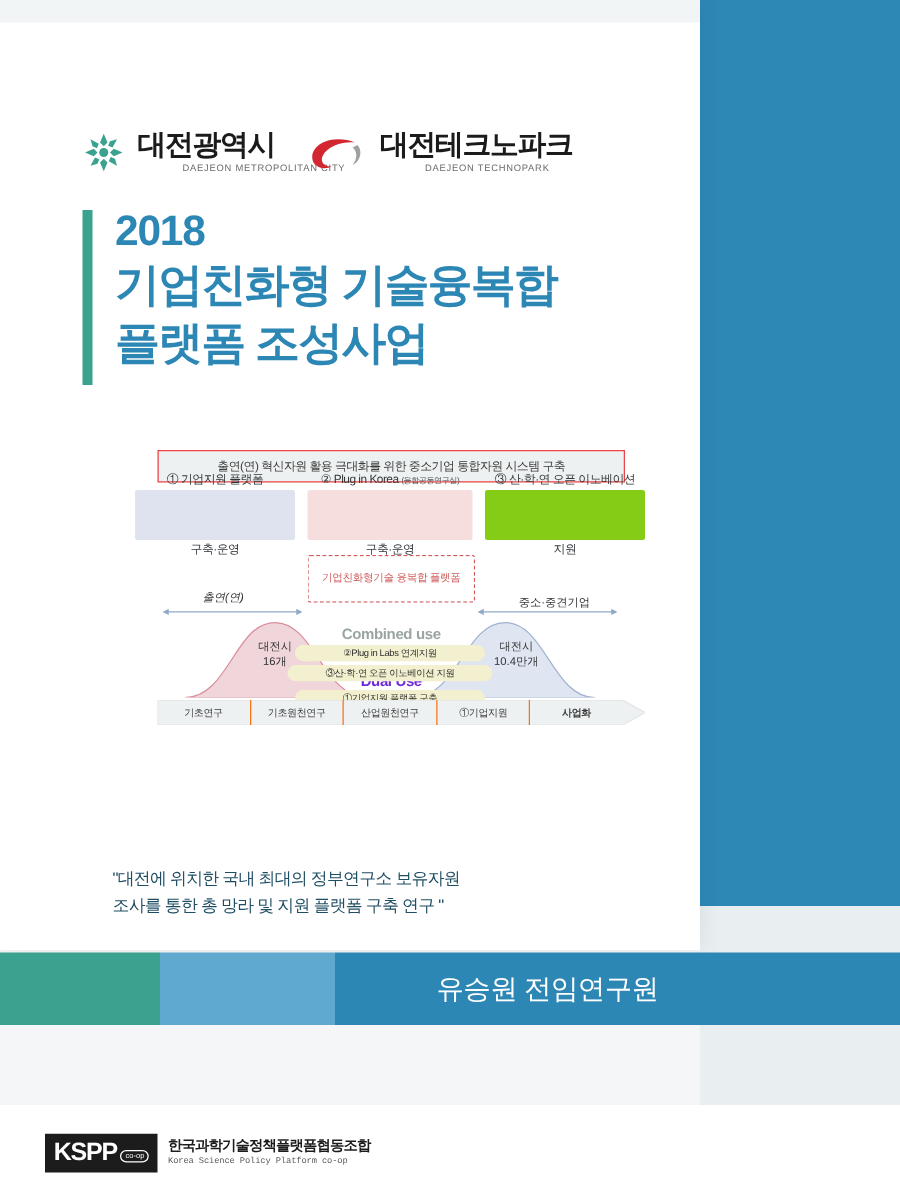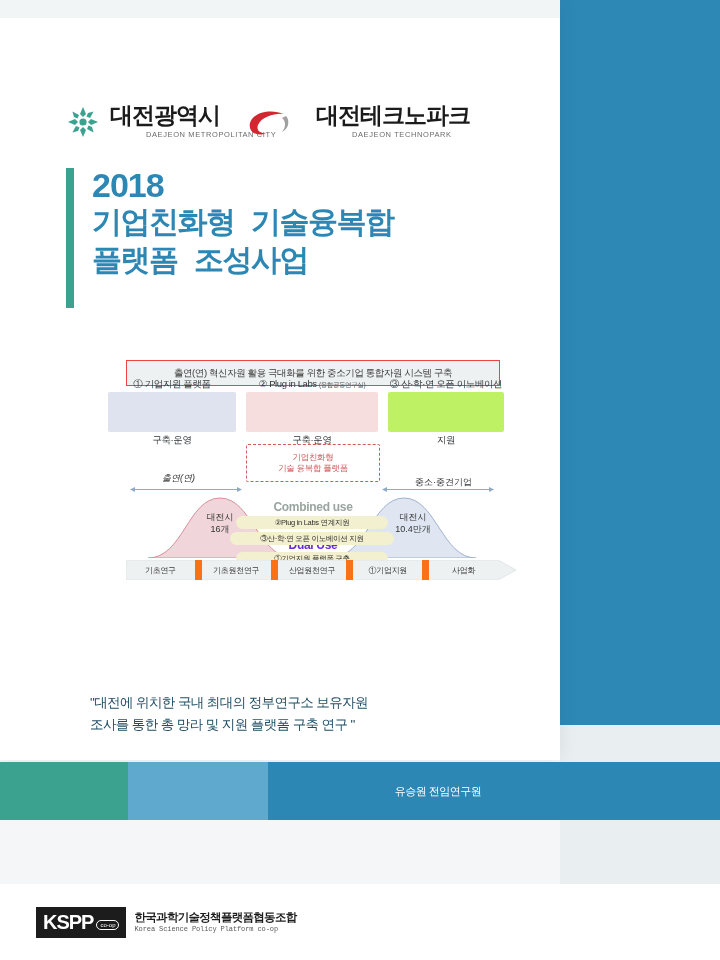--- a/index.html
+++ b/index.html
@@ -29,21 +29,21 @@
   
   .topwash{
     position:absolute;left:0;top:0;width:560px;height:18px;background:#f2f5f6;
   }
 
   
   .logo-row{
     position:absolute;left:66px;top:104px;width:420px;height:52px;
   }
   .logo-left{position:absolute;left:0;top:0;display:flex;align-items:center;gap:10px;}
-  .logo-right{position:absolute;left:180px;top:0;display:flex;align-items:center;gap:24px;}
+  .logo-right{position:absolute;left:180px;top:0;display:flex;align-items:center;gap:12px;}
   .mark-green{width:34px;height:34px;position:relative;}
   .mark-green svg{display:block;}
   .mark-red{width:46px;height:30px;}
   .logo-text-main{
     font-size:23px;font-weight:bold;color:#1b1b1b;letter-spacing:-1px;line-height:1;
   }
   .logo-text-sub{
     font-size:7.5px;color:#6b6b6b;letter-spacing:0.6px;margin-top:3px;padding-left:36px;
   }
   .logo-txt-block{display:flex;flex-direction:column;justify-content:center;}
@@ -53,48 +53,48 @@
     position:absolute;left:66px;top:168px;width:8px;height:140px;background:#3aa28f;
   }
   .title-block{
     position:absolute;left:92px;top:166px;width:440px;
     color:#2c87b5;
   }
   .title-year{
     font-size:34px;font-weight:bold;line-height:1.15;letter-spacing:-1px;
   }
   .title-line{
-    font-size:30px;font-weight:bold;line-height:1.28;letter-spacing:-1.5px;font-family:Liberation Mono, monospace;
+    font-size:36px;font-weight:bold;line-height:1.28;letter-spacing:-1.5px;
   }
 
   
   .diagram{
     position:absolute;left:108px;top:360px;width:408px;height:238px;
   }
   .dg-head{
     position:absolute;left:18px;top:0;width:372px;height:24px;
     background:#eef1f1;border:1px solid #ef4444;
     display:flex;align-items:center;justify-content:center;
     font-size:9.5px;color:#3b3b3b;letter-spacing:-0.4px;
   }
   .dg-boxes{position:absolute;left:0;top:32px;width:408px;height:40px;}
   .dg-box{
     position:absolute;top:0;height:40px;border-radius:2px;
     display:flex;flex-direction:column;align-items:center;justify-content:center;
     font-size:9.5px;color:#33373b;line-height:1.35;letter-spacing:-0.4px;text-align:center;gap:43px;
   }
   .dg-box.b1{left:0;width:128px;background:#dfe3f0;}
   .dg-box.b2{left:138px;width:132px;background:#f6dede;}
-  .dg-box.b3{left:280px;width:116px;background:#bef264;}
+  .dg-box.b3{left:280px;width:128px;background:#84cc16;}
   .dg-box .sm{font-size:6.5px;color:#555;}
 
   .dg-plat{
     position:absolute;left:138px;top:84px;width:132px;height:36px;
     border:1px dashed #d05a5a;border-radius:2px;
-    display:flex;flex-direction:column;align-items:center;justify-content:center;
+    display:flex;flex-direction:row;align-items:center;justify-content:center;
     font-size:8.5px;color:#d05a5a;line-height:1.35;letter-spacing:-0.3px;
   }
 
   
   .curves{
     position:absolute;left:0;top:112px;width:408px;height:86px;
   }
   .label-left{
     position:absolute;left:54px;top:0;font-size:9px;color:#333;font-style:italic;
   }
@@ -133,45 +133,45 @@
 
   
   .stage-bar{
     position:absolute;left:18px;top:200px;width:390px;height:20px;
   }
   .stage-cells{
     position:absolute;left:0;top:0;width:372px;height:20px;
     display:flex;
   }
   .stage-cell{
-    flex:1;border-right:7px solid #f97316;
+    flex:1;border-right:1px solid #f97316;
     display:flex;align-items:center;justify-content:center;
     font-size:8px;color:#3b3b3b;letter-spacing:-0.3px;
   }
-  .stage-cell:last-child{border-right:none;}
+  .stage-cell:last-child{border-right:none;font-weight:bold;}
 
   
   .quote{
     position:absolute;left:90px;top:692px;width:430px;
     font-size:13.5px;color:#1f4d63;line-height:1.6;letter-spacing:-0.6px;
   }
 
   
   .bar-green{
     position:absolute;left:0;top:762px;width:128px;height:58px;background:#3aa28f;
   }
   .bar-lightblue{
     position:absolute;left:128px;top:762px;width:140px;height:58px;background:#5fa9cf;
   }
   .bar-blue{
     position:absolute;left:268px;top:762px;width:452px;height:58px;background:#2c87b5;
     display:flex;align-items:center;justify-content:center;
   }
   .presenter{
-    font-size:11px;color:#ffffff;letter-spacing:-0.5px;
+    font-size:22px;color:#ffffff;letter-spacing:-0.5px;
     margin-right:112px;
   }
   .bar-bottom-gray{
     position:absolute;left:0;top:820px;width:560px;height:64px;background:#f4f6f7;
   }
 
   
   .footer{
     position:absolute;left:0;top:884px;width:720px;height:76px;background:#ffffff;
     display:flex;align-items:center;
@@ -250,21 +250,21 @@
       <div class="dg-box b1">
         <div>
           <span>①</span>
           <span>기업지원 플랫폼</span>
         </div>
         <div>구축·운영</div>
       </div>
       <div class="dg-box b2">
         <div>
           <span>②</span>
-          <span>Plug in Labs</span>
+          <span>Plug in Korea</span>
           <span class="sm">(융합공동연구실)</span>
         </div>
         <div>구축·운영</div>
       </div>
       <div class="dg-box b3">
         <div>
           <span>③</span>
           <span>산·학·연 오픈 이노베이션</span>
         </div>
         <div>지원</div>

